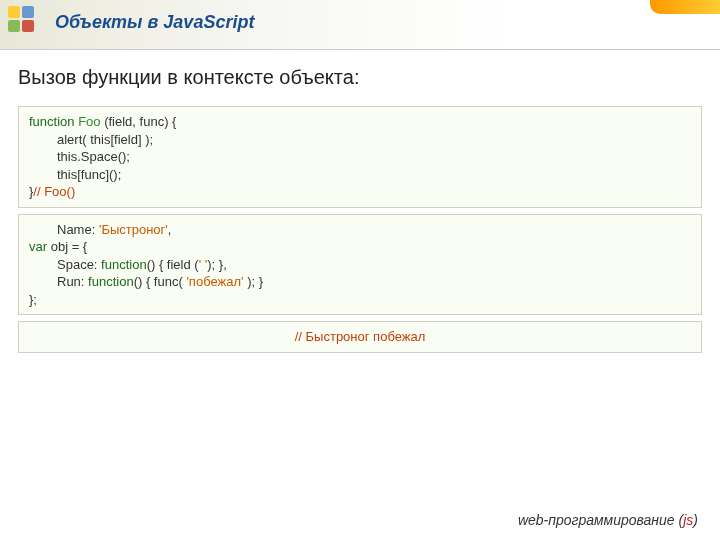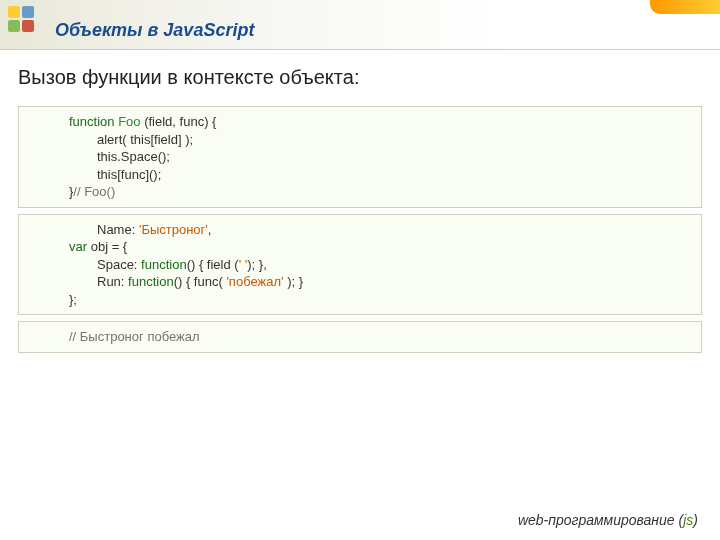--- a/index.html
+++ b/index.html
@@ -30,21 +30,21 @@
       height: 12px;
       border-radius: 2px;
     }
     .sq1 { background: #ffcc33; left: 0; top: 0; }
     .sq2 { background: #6699cc; left: 14px; top: 0; }
     .sq3 { background: #88bb55; left: 0; top: 14px; }
     .sq4 { background: #cc5544; left: 14px; top: 14px; }
     .title {
       position: absolute;
       left: 55px;
-      top: 20px;
+      top: 12px;
       font-size: 18px;
       font-weight: bold;
       font-style: italic;
       color: #1a4d8f;
       font-family: Verdana, Arial, sans-serif;
     }
     .header-accent {
       position: absolute;
       right: 0;
       top: 0;
@@ -65,36 +65,36 @@
       background: #fafdf4;
       padding: 6px 10px;
       font-family: "Trebuchet MS", Verdana, sans-serif;
       font-size: 13px;
       line-height: 1.35;
       color: #333;
     }
     .kw { color: #1a6b1a; }
     .fname { color: #2e8b2e; }
     .str { color: #c75a00; }
-    .cmt { color: #737373; }
+    .cmt { color: #c2410c; text-align: center; }
     .indent { padding-left: 28px; display: inline-block; }
-    .code-line { white-space: pre; margin-left: 40px; }
+    .code-line { white-space: pre; }
     .row2col { display: flex; }
     .col-left { width: 335px; }
     .col-right { flex: 1; }
     .footer {
       position: absolute;
       bottom: 12px;
       right: 22px;
       font-size: 14px;
       font-style: italic;
       color: #333;
       font-family: Verdana, sans-serif;
     }
-    .footer .js { color: #4d7c0f; }
+    .footer .js { color: #b91c1c; }
   </style>
 </head>
 <body>
 
 <div class="header-bar">
   <div class="logo-corner">
     <div class="logo-square sq1"></div>
     <div class="logo-square sq2"></div>
     <div class="logo-square sq3"></div>
     <div class="logo-square sq4"></div>

